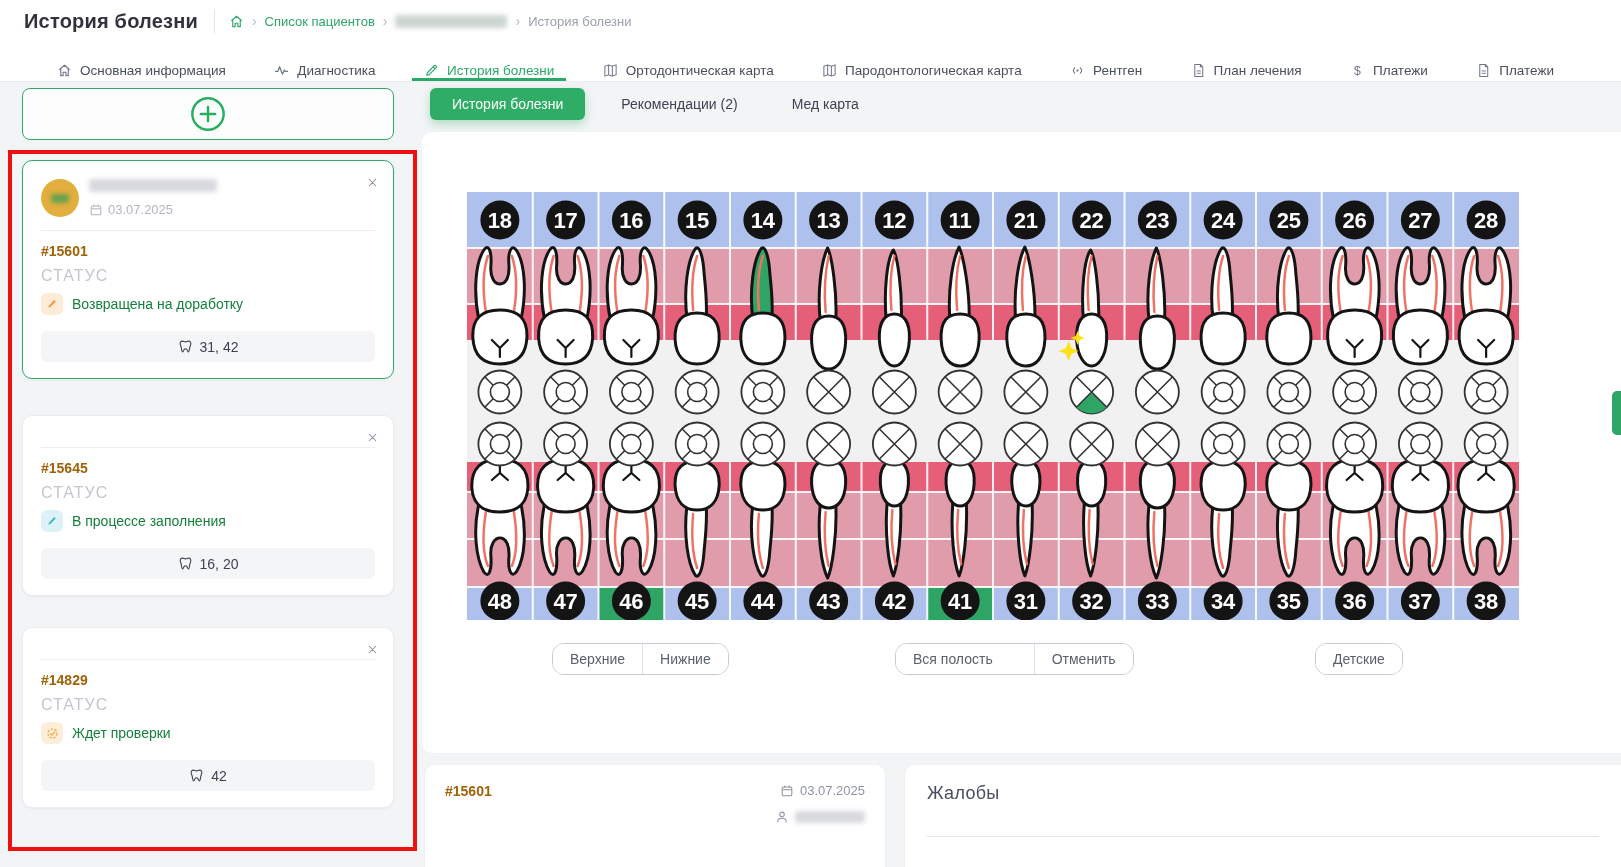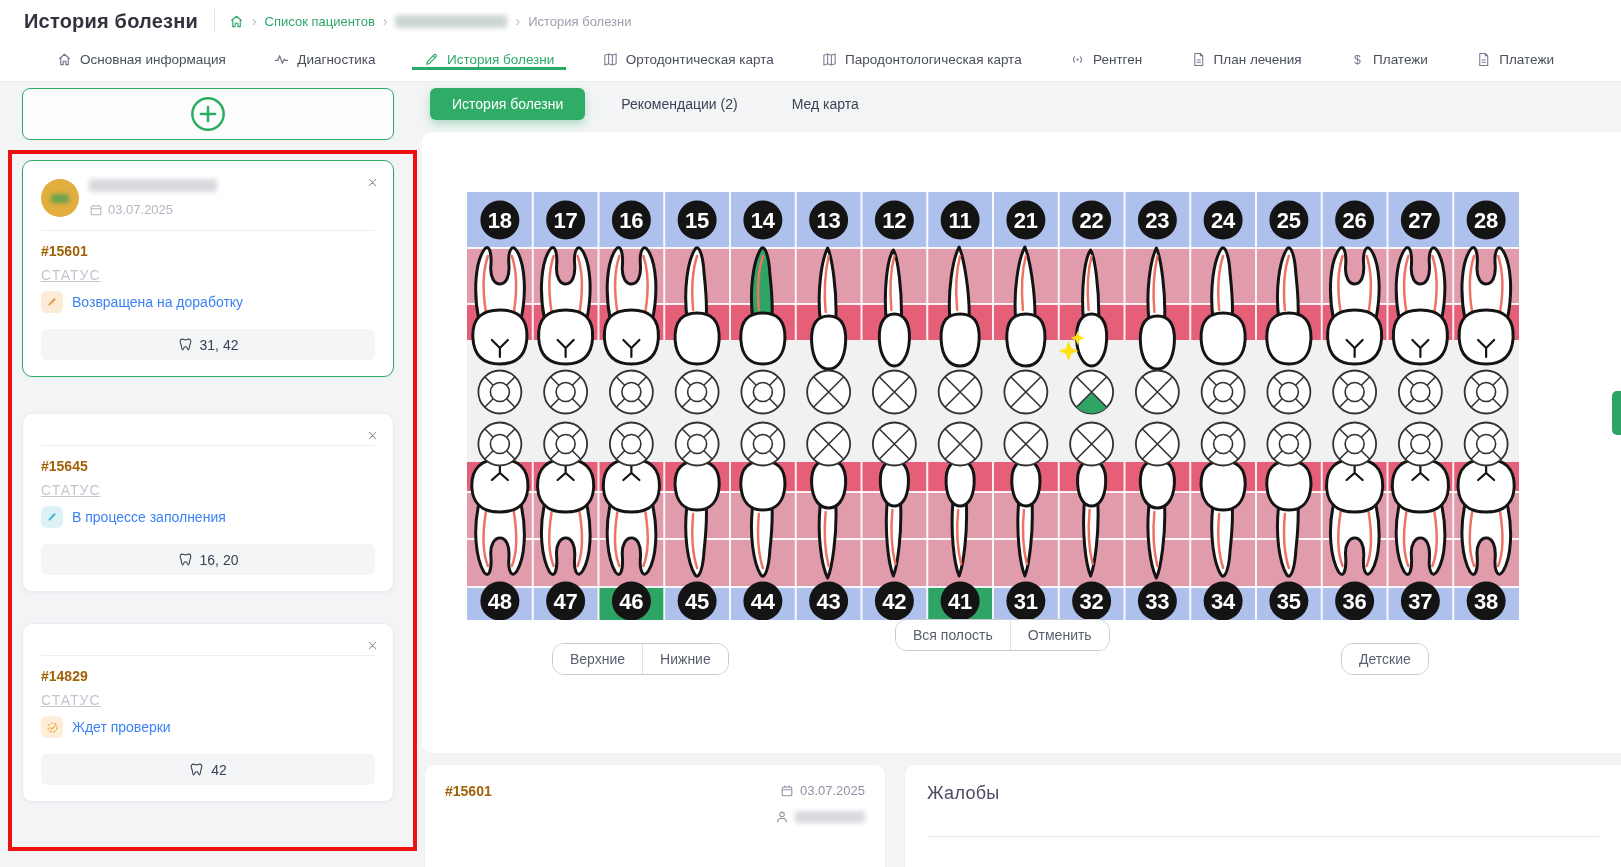--- a/index.html
+++ b/index.html
@@ -12,21 +12,21 @@
   .title-sep{width:1px;height:24px;background:#e3e4ea;margin:0 14px 0 16px;}
   .breadcrumb{display:flex;align-items:center;gap:8px;font-size:13px;color:#9ba0ad;}
   .breadcrumb .crumb-link{color:#2fa56a;}
   .breadcrumb .sep{color:#b9bcc6;font-size:14px;}
   .redact{background:#d8d9de;border-radius:3px;filter:blur(2.5px);display:inline-block;}
   .crumb-redact{width:112px;height:13px;background:#ccd6d0;}
   .icon{display:inline-flex;align-items:center;justify-content:center;}
   .icon svg{display:block;}
   
   .tabs-row{position:absolute;left:0;right:0;top:40px;height:41px;display:flex;justify-content:space-between;
-            align-items:center;padding:0 55px 0 45px;}
+            align-items:flex-end;padding:0 55px 0 45px;}
   .tab{display:flex;align-items:center;gap:8px;font-size:13.5px;color:#4a4f5e;padding:0 12px;cursor:pointer;
        border-bottom:3px solid transparent;}
   .tab .icon{color:#70768a;}
   .tab.active{color:#2aa968;border-bottom-color:#2aa968;}
   .tab.active .icon{color:#2aa968;}
   
   .sidebar{position:absolute;left:0;top:81px;width:420px;bottom:0;}
   .add-btn{position:absolute;left:22px;top:7px;width:372px;height:52px;background:#fdfdfd;border:1px solid #2fab68;
            border-radius:8px;display:flex;align-items:center;justify-content:center;color:#27ae60;cursor:pointer;box-sizing:border-box;}
   .cards{position:absolute;left:22px;top:79px;width:372px;}
@@ -34,22 +34,22 @@
          padding:18px 18px 16px 18px;box-sizing:border-box;position:relative;}
   .pcard.selected{border-color:#2fab68;}
   .pcard .close{position:absolute;right:14px;top:14px;color:#8a8f9c;cursor:pointer;}
   .pcard-head{display:flex;align-items:center;gap:10px;}
   .avatar{width:38px;height:38px;border-radius:50%;display:flex;align-items:center;justify-content:center;flex:0 0 38px;}
   .avatar .redact{width:18px;height:9px;background:rgba(90,160,80,.9);filter:blur(2px);}
   .name-redact{width:128px;height:13px;margin-bottom:6px;}
   .date-row{display:flex;align-items:center;gap:5px;color:#b4b6c0;font-size:13px;}
   .pcard-divider{height:1px;background:#ededf2;margin:13px 0 12px 0;}
   .rec-num{font-size:14px;font-weight:700;color:#a16207;margin-bottom:8px;}
-  .status-label{font-size:14px;letter-spacing:1px;color:#c4c6cf;margin-bottom:8px;text-decoration:underline;}
-  .status-row{display:flex;align-items:center;gap:9px;font-size:14px;color:#3b82f6;margin-bottom:16px;}
+  .status-label{font-size:16px;letter-spacing:1px;color:#c4c6cf;margin-bottom:8px;}
+  .status-row{display:flex;align-items:center;gap:9px;font-size:14px;color:#15803d;margin-bottom:16px;}
   .status-chip{width:22px;height:22px;border-radius:6px;display:flex;align-items:center;justify-content:center;flex:0 0 22px;}
   .teeth-btn{height:31px;background:#f4f5f7;border-radius:6px;display:flex;align-items:center;justify-content:center;
              gap:7px;font-size:14px;color:#3d4156;cursor:pointer;}
   
   .subtabs{position:absolute;left:430px;top:88px;display:flex;align-items:center;gap:18px;z-index:4;}
   .subtab{font-size:14px;color:#3f4254;padding:8px 18px;cursor:pointer;}
   .subtab.active{background:#2fac66;color:#fff;border-radius:6px;padding:8px 22px;
                  box-shadow:0 4px 10px rgba(47,172,102,.35);}
   .main-panel{position:absolute;left:422px;top:132px;right:0;height:621px;background:#fff;border-radius:10px 0 0 10px;}
   .chart-wrap{position:absolute;left:45px;top:60px;width:1052px;height:535px;}
@@ -600,25 +600,25 @@
           <text x="887.625" y="417" text-anchor="middle" font-size="22" font-weight="700" fill="#fff">36</text>
           <circle cx="953.375" cy="409" r="19.5" fill="#141414"></circle>
           <text x="953.375" y="417" text-anchor="middle" font-size="22" font-weight="700" fill="#fff">37</text>
           <circle cx="1019.125" cy="409" r="19.5" fill="#141414"></circle>
           <text x="1019.125" y="417" text-anchor="middle" font-size="22" font-weight="700" fill="#fff">38</text>
         </svg></div>
     <div class="btn-group" id="grp-arch" style="left:130px;top:511px;">
         <button class="ctl-btn">Верхние</button>
         <button class="ctl-btn">Нижние</button>
       </div>
-    <div class="btn-group" id="grp-sel" style="left:473px;top:487px;">
+    <div class="btn-group" id="grp-sel" style="left:473px;top:511px;gap:24px;">
         <button class="ctl-btn">Вся полость</button>
         <button class="ctl-btn">Отменить</button>
       </div>
-    <div class="btn-group" id="grp-child" style="left:919px;top:511px;">
+    <div class="btn-group" id="grp-child" style="left:893px;top:511px;">
         <button class="ctl-btn">Детские</button>
       </div>
   </div>
 
   <div class="record-card">
     <div class="record-head">
       <div class="rec-num" style="margin-bottom:0;">#15601</div>
       <div class="record-meta">
         <div class="meta-row">
           <span class="icon" id="rp-cal">

